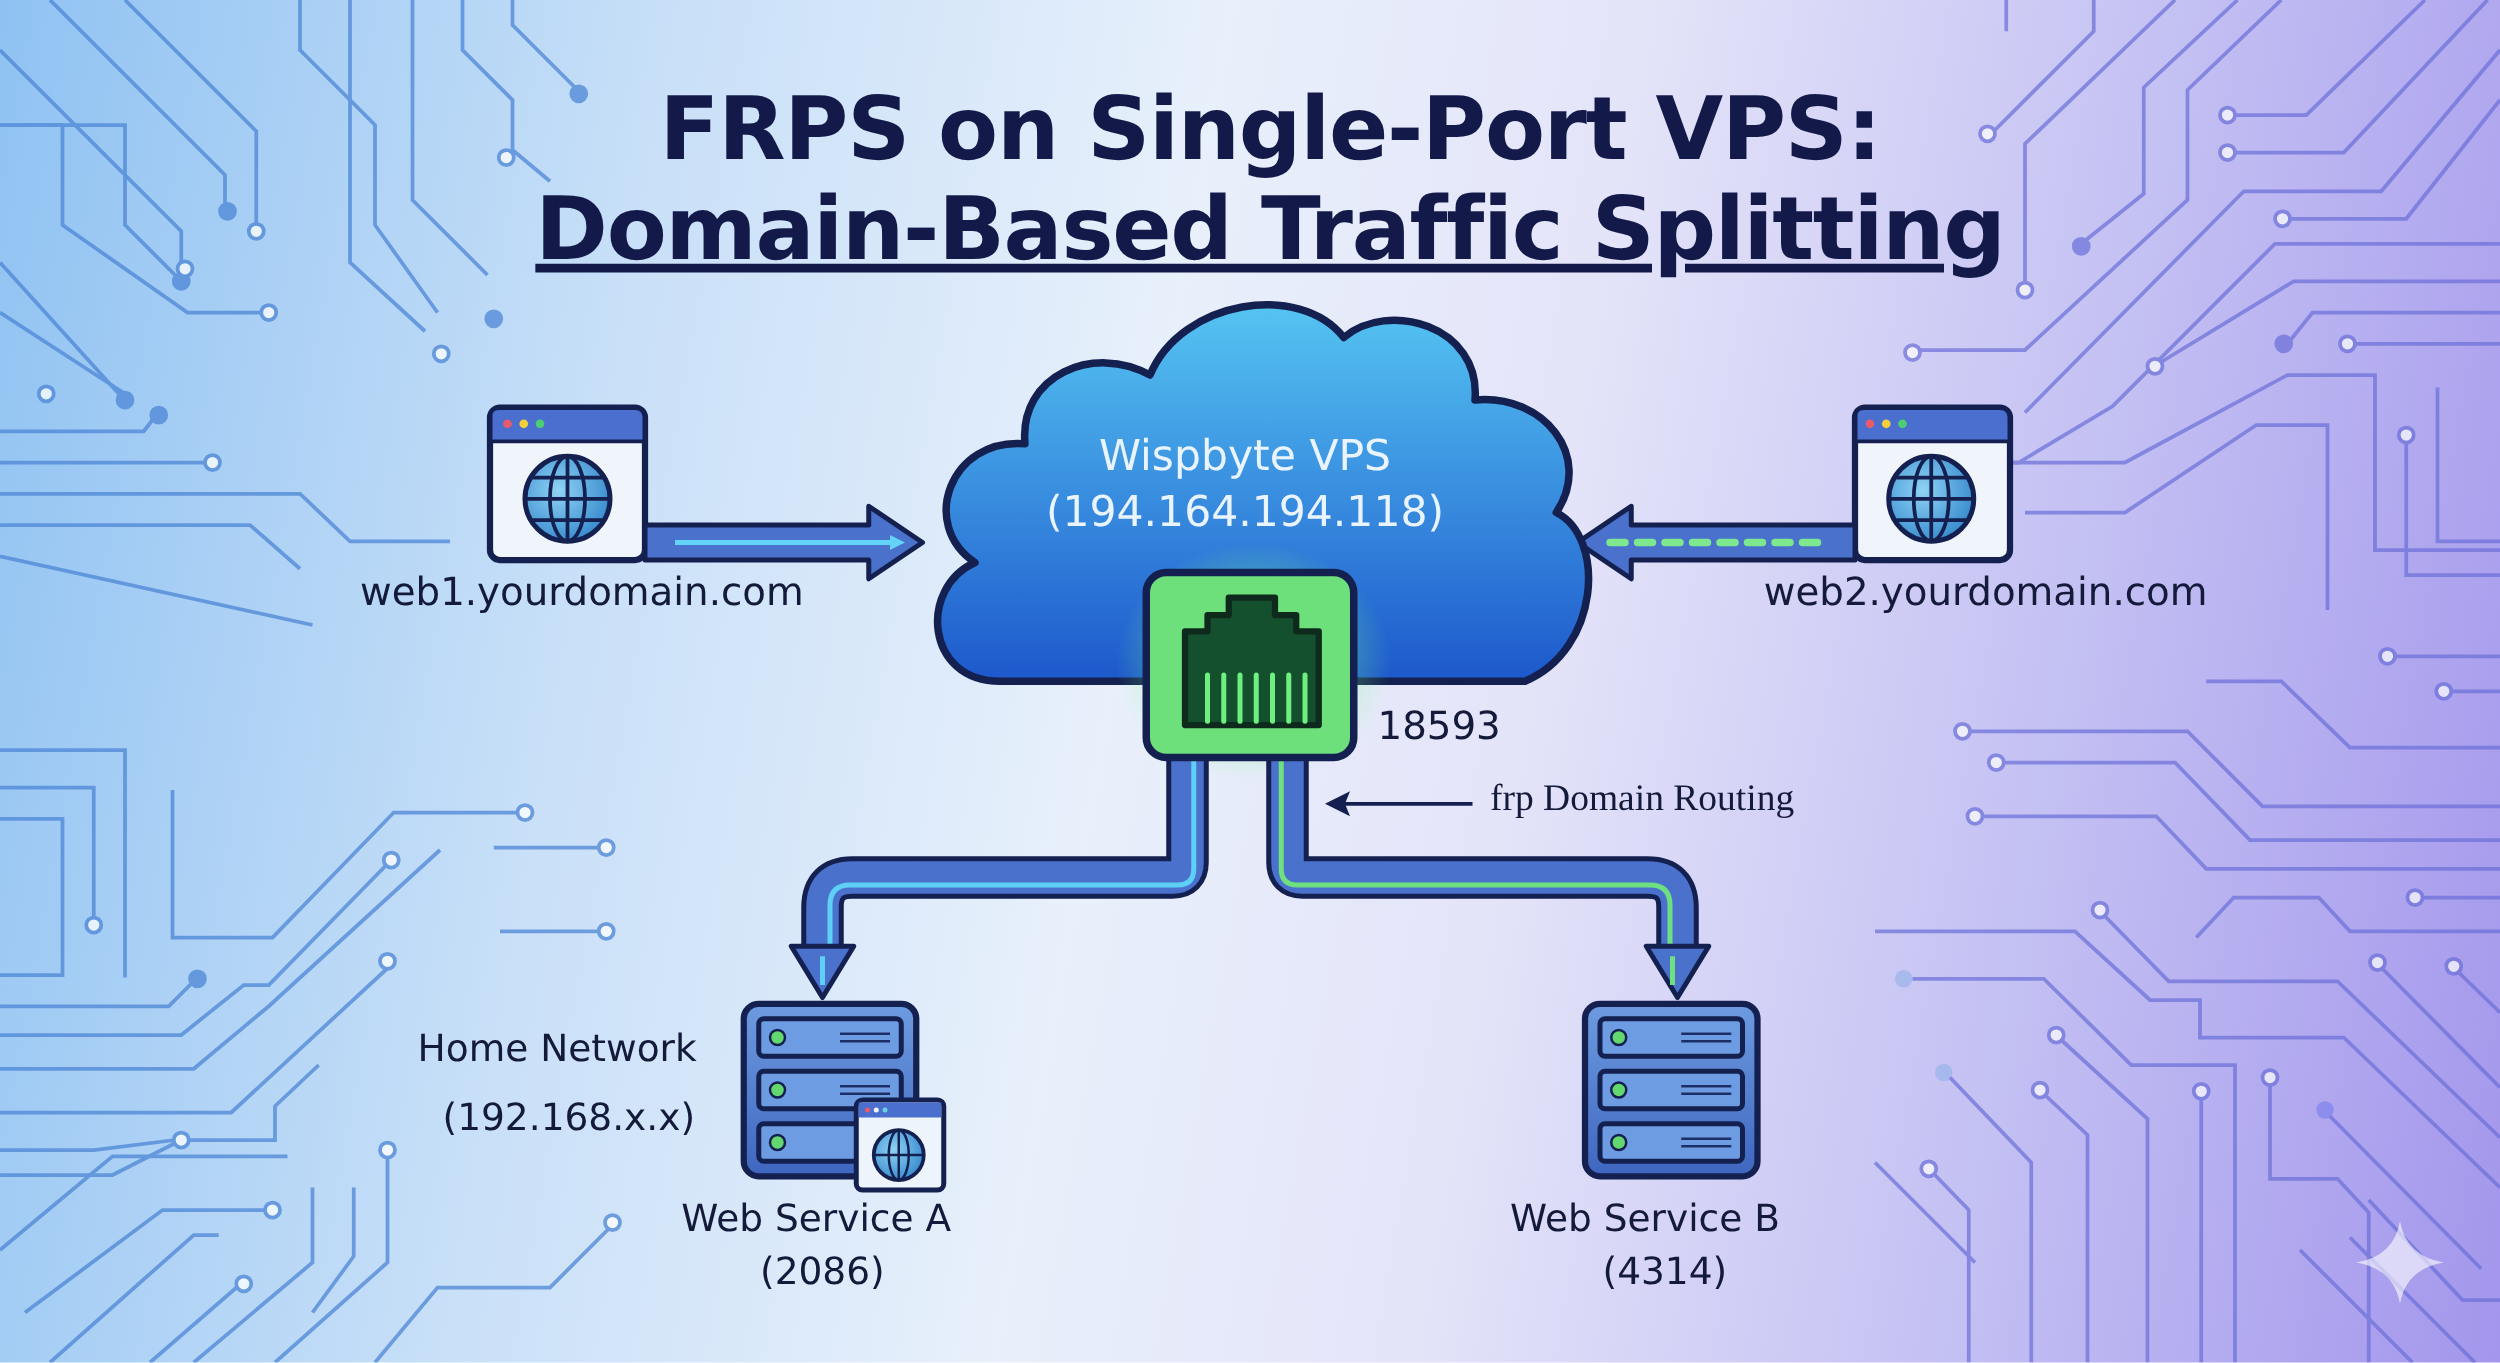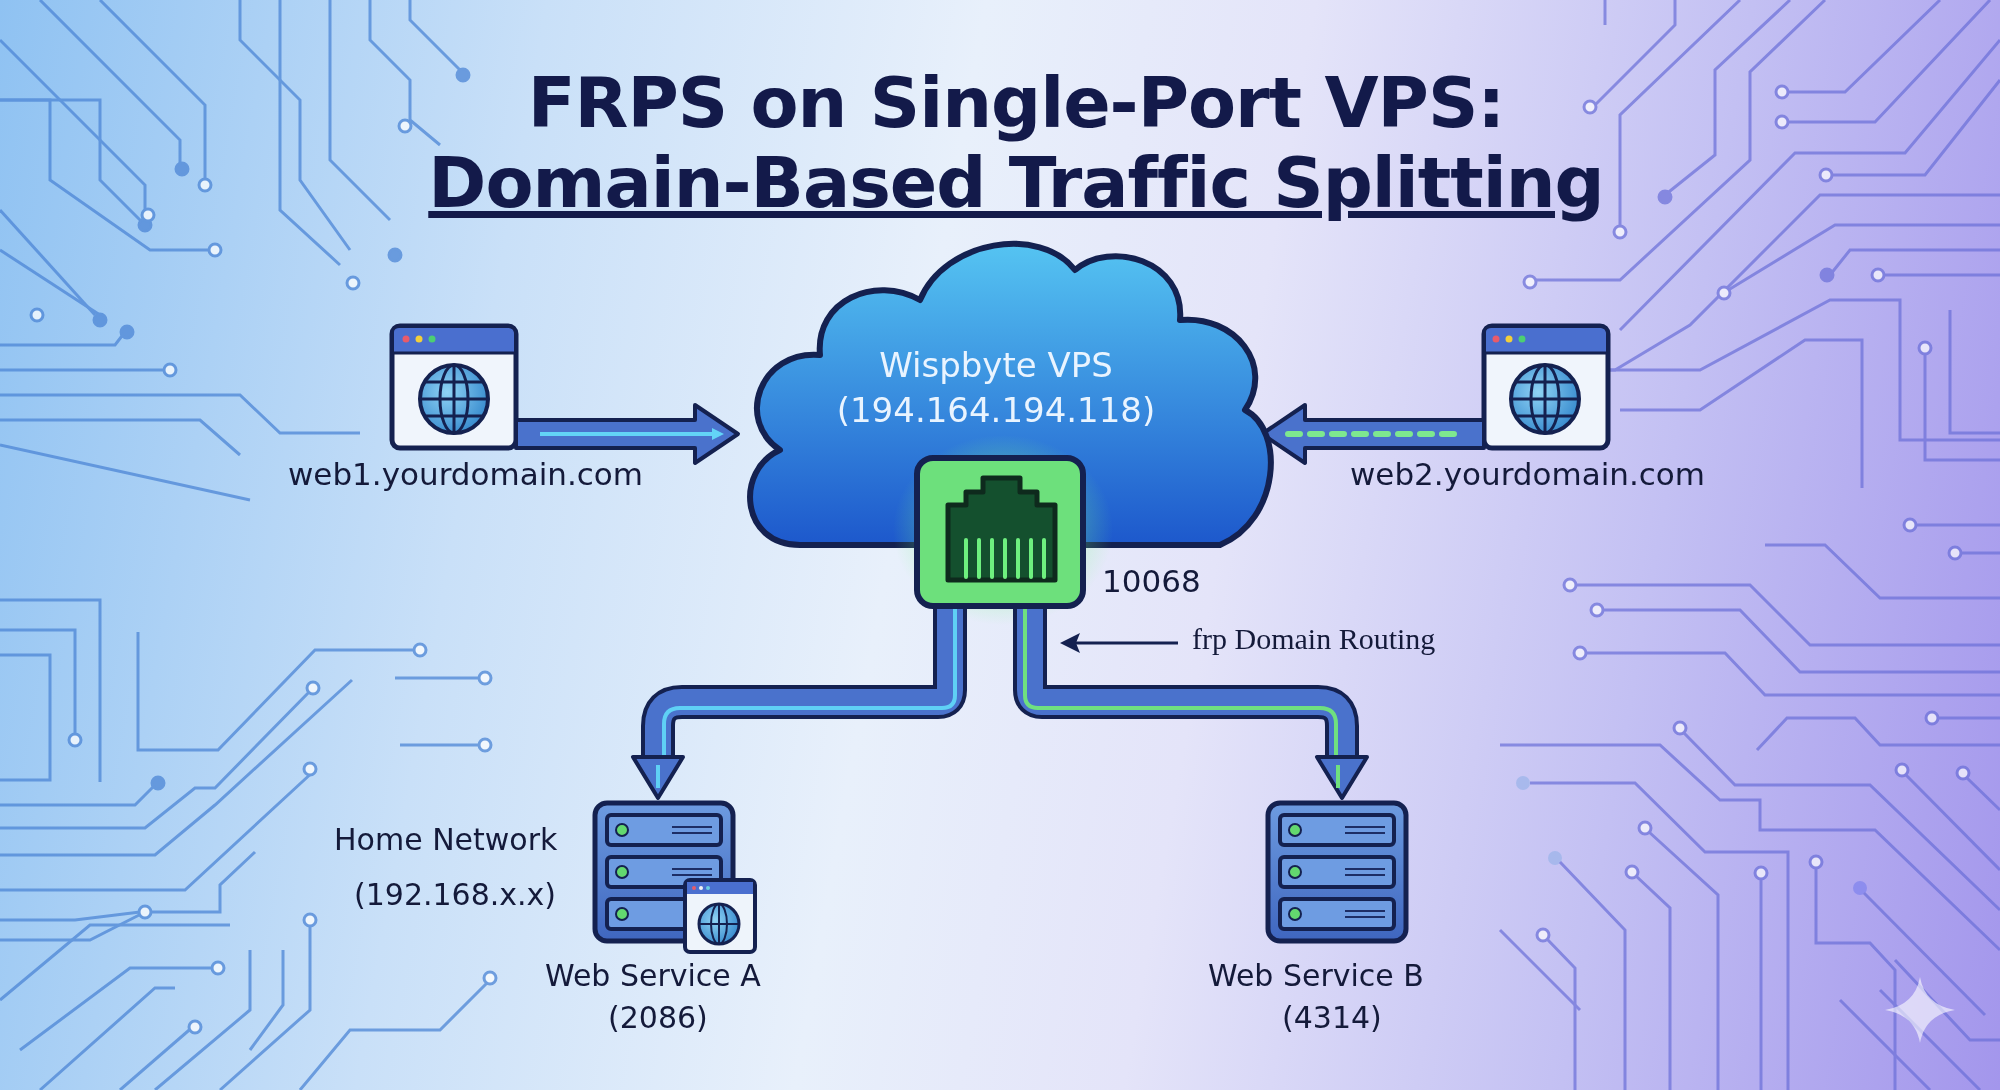--- a/index.html
+++ b/index.html
@@ -317,23 +317,23 @@
   </g>
 </svg>
 
 <div class="title" style="top:62px;">FRPS on Single-Port VPS:</div>
 <div class="title" style="top:142px;text-decoration:underline;">Domain-Based Traffic Splitting</div>
 
 <div class="cloud-txt" style="top:345px;">Wispbyte VPS</div>
 <div class="cloud-txt" style="top:390px;">(194.164.194.118)</div>
 
 <div class="txt" style="left:288px; top:456px; font-size:31px;">web1.yourdomain.com</div>
-<div class="txt" style="left:1350px; top:456px; font-size:31px;">web2.yourdomain.com</div>
-
-<div class="txt" style="left:1102px; top:563px; font-size:31px;">10068</div>
+<div class="txt" style="left:1411px; top:456px; font-size:31px;">web2.yourdomain.com</div>
+
+<div class="txt" style="left:1102px; top:563px; font-size:31px;">18593</div>
 <div class="txt" style="left:1192px; top:622px; font-size:30px;font-family:Liberation Serif, serif;">frp Domain Routing</div>
 
 <div class="txt" style="left:334px; top:822px; font-size:30px;">Home Network</div>
 <div class="txt" style="left:354px; top:877px; font-size:30px;">(192.168.x.x)</div>
 
 <div class="txt" style="left:545px; top:958px; font-size:30px;">Web Service A</div>
 <div class="txt" style="left:608px; top:1000px; font-size:30px;">(2086)</div>
 
 <div class="txt" style="left:1208px; top:958px; font-size:30px;">Web Service B</div>
 <div class="txt" style="left:1282px; top:1000px; font-size:30px;">(4314)</div>

